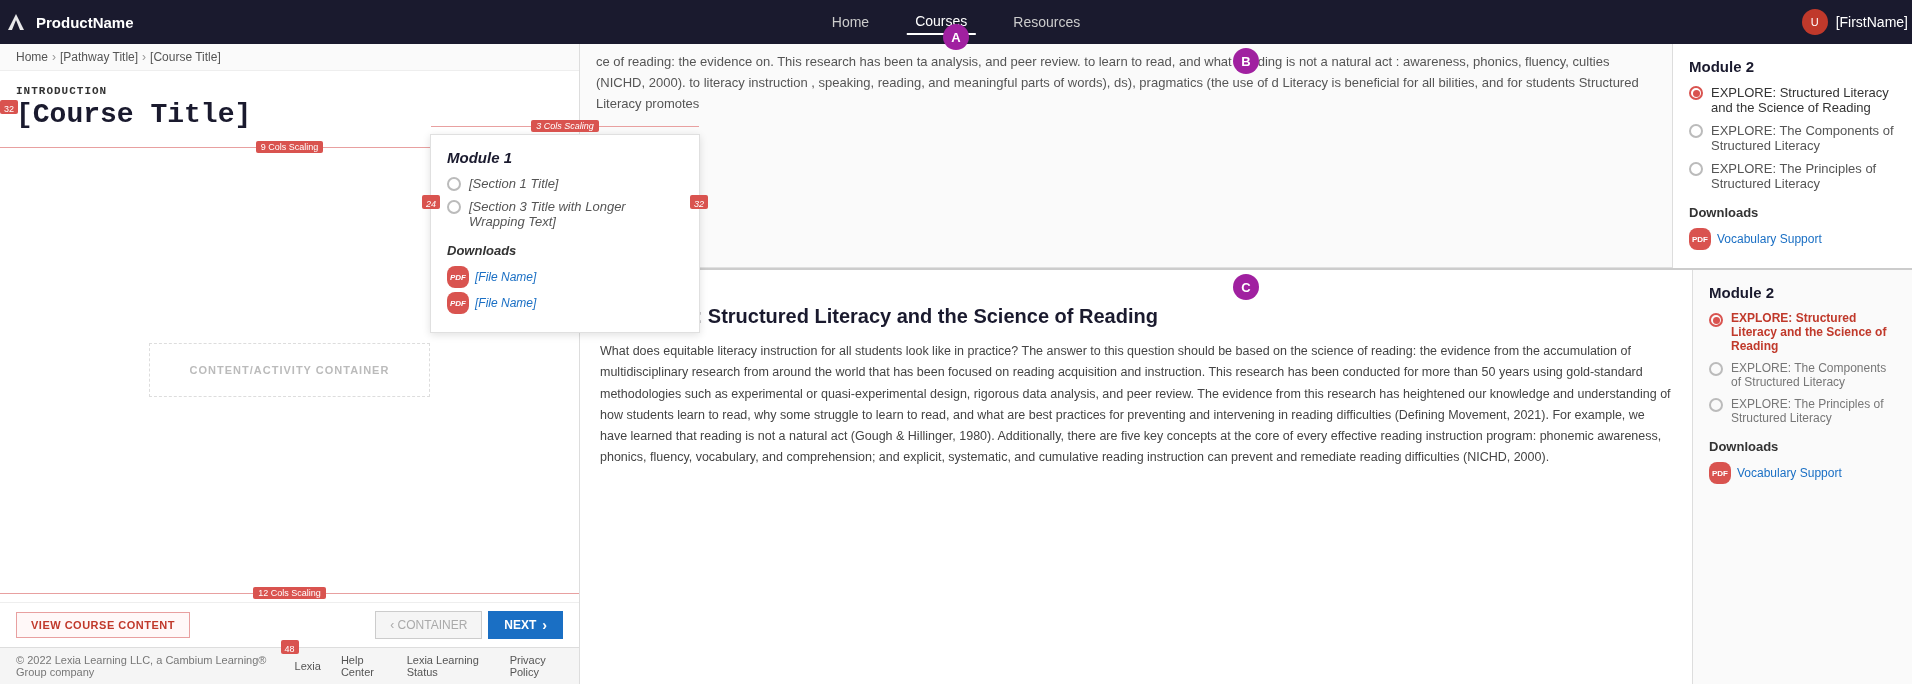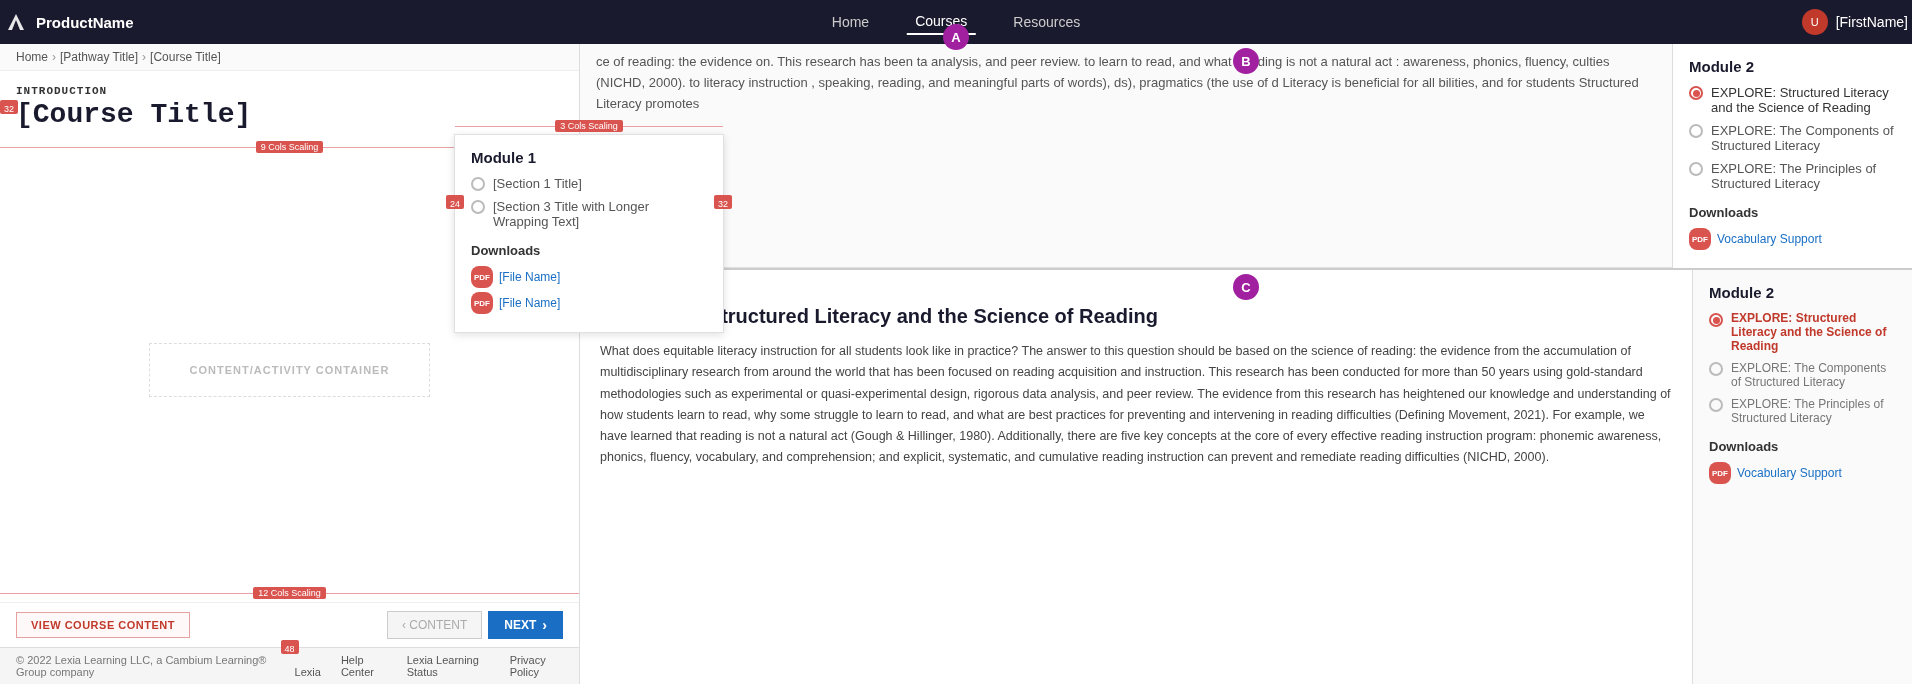--- a/index.html
+++ b/index.html
@@ -228,45 +228,46 @@
 
     
     .page-footer {
       background: #f5f5f5;
       border-top: 1px solid #ddd;
       padding: 6px 16px;
       font-size: 11px;
       color: #777;
       display: flex;
       gap: 20px;
-      align-items: flex-end;
+      align-items: center;
     }
     .page-footer a { color: #555; text-decoration: none; }
 
     
     .right-panel {
       flex: 1;
       overflow-y: auto;
       background: #fafafa;
       display: flex;
       flex-direction: column;
       position: relative;
     }
 
     
     .middle-overlay {
       position: absolute;
-      left: 454px;
+      left: 430px;
       top: 90px;
       width: 270px;
       background: #fff;
       border: 1px solid #e0e0e0;
       box-shadow: 0 2px 8px rgba(0,0,0,0.12);
       z-index: 5;
       padding: 14px 16px;
+      font-style: italic;
     }
     .module-card-title {
       font-size: 15px;
       font-weight: bold;
       color: #1a1a2e;
       margin-bottom: 10px;
     }
     .module-item {
       display: flex;
       align-items: flex-start;
@@ -442,21 +443,21 @@
 
     <div class="scaling-bar">
       <span class="scaling-label">12 Cols Scaling</span>
     </div>
 
     <div class="left-footer">
       <button class="view-course-btn">VIEW COURSE CONTENT</button>
       <div class="nav-btns">
         <button class="prev-btn">
           <span>‹</span>
-          <span>CONTENT</span>
+          <span>CONTAINER</span>
         </button>
         <button class="next-btn">
           <span>NEXT</span>
           <span class="arrow">›</span>
         </button>
       </div>
 
       <div class="edge-badge" style="left:50%;bottom:-7px;transform:translateX(-50%);">
         <span>48</span>
       </div>

